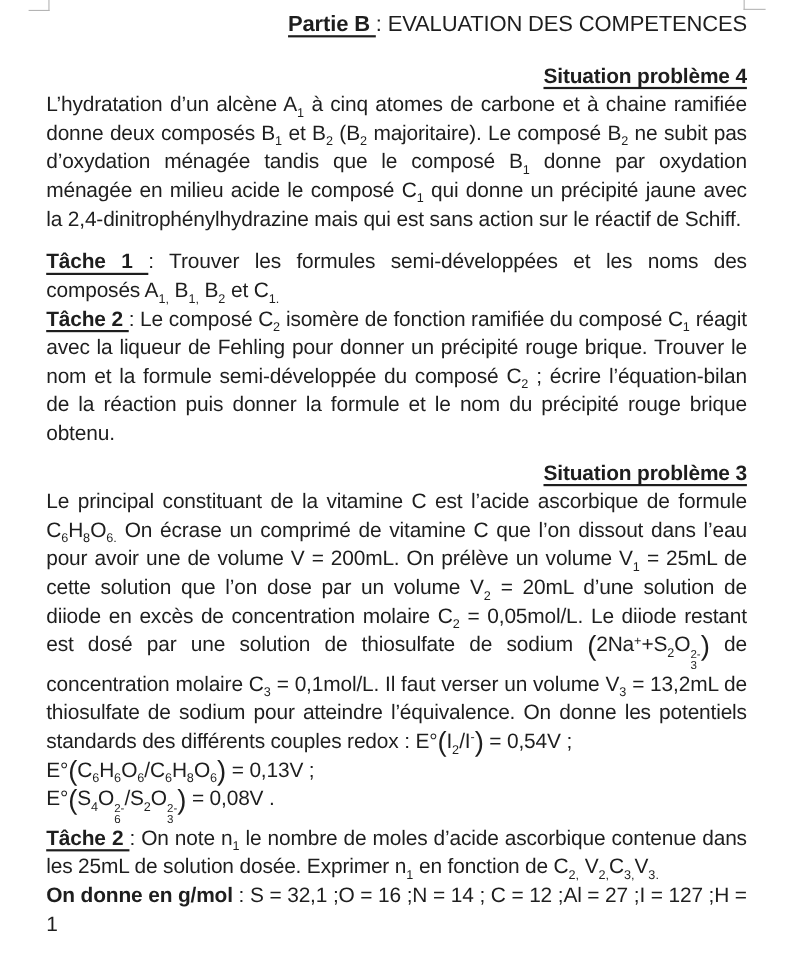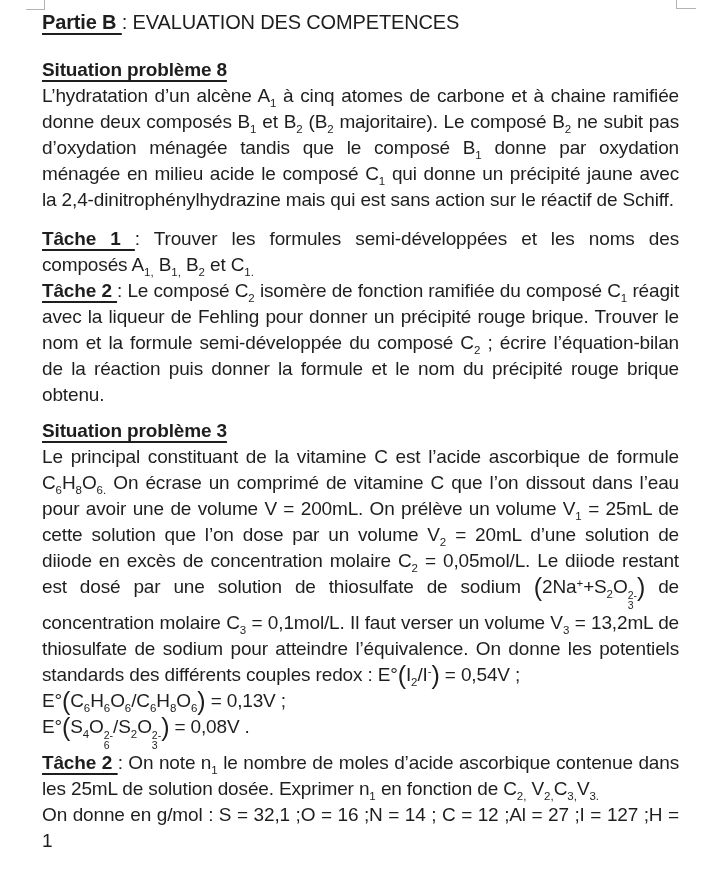--- a/index.html
+++ b/index.html
@@ -33,29 +33,29 @@
   }
   .doc {
     position: absolute;
     left: 42px;
     top: 9px;
     width: 637px;
     font-size: 19px;
     line-height: 26px;
     letter-spacing: -0.15px;
   }
-  .block { margin: 0; }
+  .block { margin: 0; text-align: right; }
   .block.p { text-align: justify; }
   .block.title {
     font-size: 20px;
     line-height: 27px;
     white-space: nowrap;
   }
   .r-n  { font-weight: 400; }
-  .r-b  { font-weight: 400; }
+  .r-b  { font-weight: 700; }
   .r-bu {
     font-weight: 700;
     text-decoration: underline;
     text-decoration-thickness: 1.5px;
     text-underline-offset: 3.5px;
   }
   .r-sub {
     font-size: 11.5px;
     line-height: 0;
     vertical-align: -5px;
@@ -86,21 +86,21 @@
 </style>
 </head>
 <body>
 
 <div class="page">
   <div class="mark-tl"></div>
   <div class="mark-tr"></div>
   <div class="doc">
       <div class="block title"><span class="r-bu">Partie B </span><span class="r-n">: EVALUATION DES COMPETENCES</span></div>
       <div class="gap" style="height: 21px;"></div>
-      <div class="block h"><span class="r-bu">Situation problème 8</span></div>
+      <div class="block h"><span class="r-bu">Situation problème 4</span></div>
       <div class="block p"><span class="r-n">L’hydratation d’un alcène A</span><span class="r-sub">1</span><span class="r-n"> à cinq atomes de carbone et à chaine ramifiée donne deux composés B</span><span class="r-sub">1</span><span class="r-n"> et B</span><span class="r-sub">2</span><span class="r-n"> (B</span><span class="r-sub">2</span><span class="r-n"> majoritaire). Le composé B</span><span class="r-sub">2</span><span class="r-n"> ne subit pas d’oxydation ménagée tandis que le composé B</span><span class="r-sub">1</span><span class="r-n"> donne par oxydation ménagée en milieu acide le composé C</span><span class="r-sub">1</span><span class="r-n"> qui donne un précipité jaune avec la 2,4-dinitrophénylhydrazine mais qui est sans action sur le réactif de Schiff.</span></div>
       <div class="gap" style="height: 13px;"></div>
       <div class="block p"><span class="r-bu">Tâche 1 </span><span class="r-n">: Trouver les formules semi-développées et  les noms des composés A</span><span class="r-sub">1,</span><span class="r-n"> B</span><span class="r-sub">1,</span><span class="r-n"> B</span><span class="r-sub">2</span><span class="r-n"> et C</span><span class="r-sub">1.</span></div>
       <div class="block p"><span class="r-bu">Tâche 2 </span><span class="r-n">: Le composé C</span><span class="r-sub">2</span><span class="r-n"> isomère de fonction ramifiée du composé C</span><span class="r-sub">1</span><span class="r-n"> réagit avec la liqueur de Fehling pour donner un précipité rouge brique. Trouver le nom et la formule semi-développée du composé C</span><span class="r-sub">2</span><span class="r-n"> ; écrire l’équation-bilan de la réaction puis donner la formule et le nom du précipité rouge brique obtenu.</span></div>
       <div class="gap" style="height: 10px;"></div>
       <div class="block h"><span class="r-bu">Situation problème 3</span></div>
       <div class="block p"><span class="r-n">Le principal constituant de la vitamine C est l’acide ascorbique de formule C</span><span class="r-sub">6</span><span class="r-n">H</span><span class="r-sub">8</span><span class="r-n">O</span><span class="r-sub">6.</span><span class="r-n"> On écrase un comprimé de vitamine C que l’on dissout dans l’eau pour avoir une de volume V = 200mL. On prélève un volume V</span><span class="r-sub">1</span><span class="r-n"> = 25mL de cette solution que l’on dose par un volume V</span><span class="r-sub">2</span><span class="r-n"> = 20mL d’une solution de diiode en excès de concentration molaire C</span><span class="r-sub">2</span><span class="r-n"> = 0,05mol/L. Le diiode restant est dosé par une solution de thiosulfate de sodium </span><span class="r-bp">(</span><span class="r-n">2Na</span><span class="r-sup">+</span><span class="r-n">+S</span><span class="r-sub">2</span><span class="r-n">O</span><span class="stack">
           <span class="st-top">2-</span>
           <span class="st-bot">3</span>
         </span><span class="r-bp">)</span><span class="r-n"> de concentration molaire  C</span><span class="r-sub">3</span><span class="r-n"> = 0,1mol/L. Il faut verser un volume V</span><span class="r-sub">3</span><span class="r-n"> = 13,2mL de thiosulfate de sodium pour atteindre l’équivalence. On donne les potentiels standards des différents couples redox :  E°</span><span class="r-bp">(</span><span class="r-n">I</span><span class="r-sub">2</span><span class="r-n">/I</span><span class="r-sup">-</span><span class="r-bp">)</span><span class="r-n"> = 0,54V ;</span></div>

